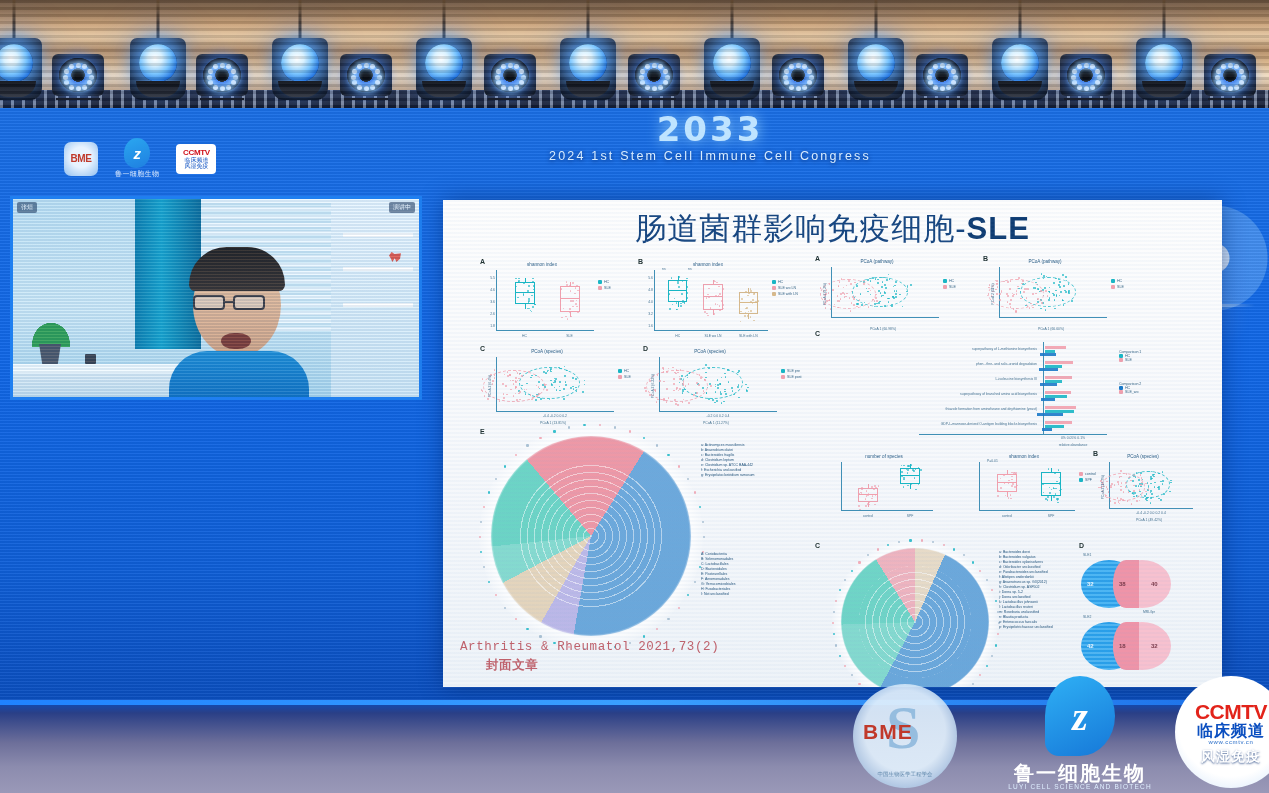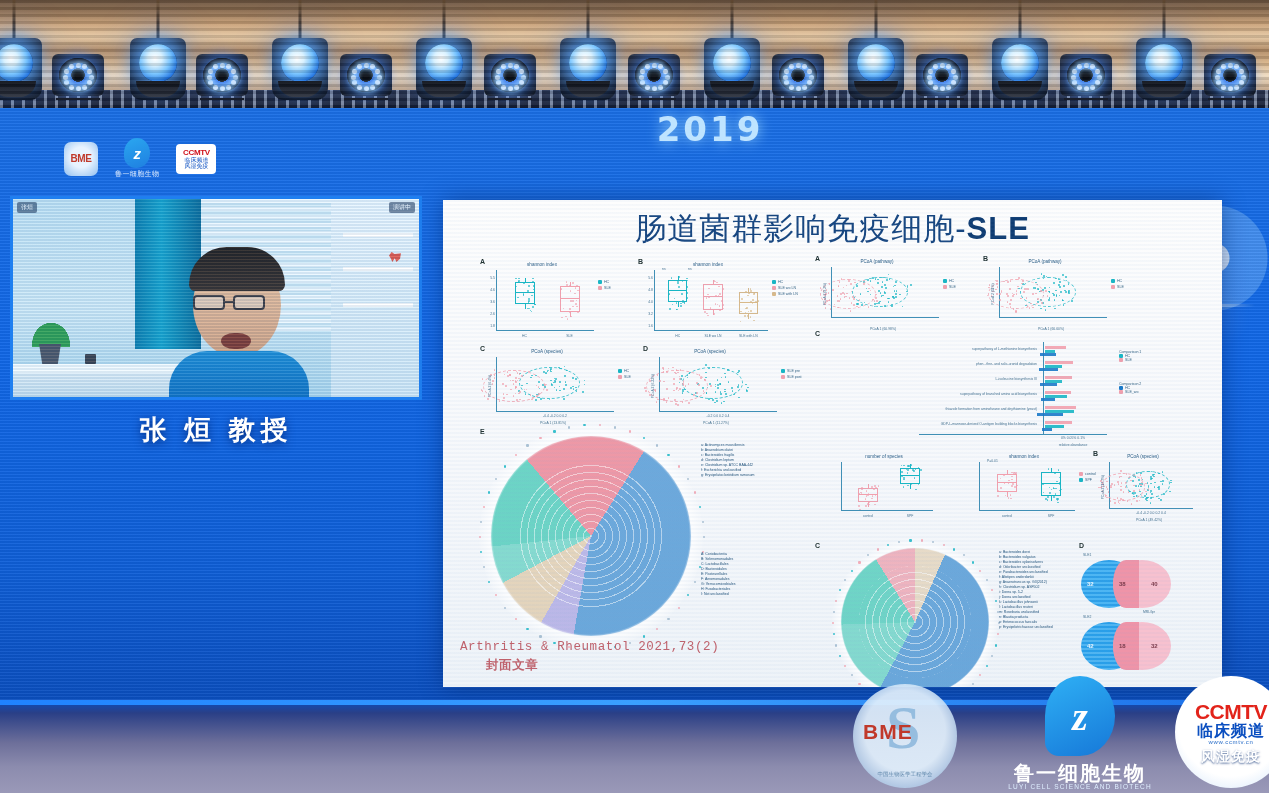--- a/index.html
+++ b/index.html
@@ -554,21 +554,22 @@
     <div class="ml">
       <div class="ml-ccmtv">
         <b>CCMTV</b>
         <s>临床频道</s>
         <u>风湿免疫</u>
       </div>
     </div>
   </div>
 
   <div class="headline">
-    <div class="year">2019</div>
+    <div class="year">2033</div>
+    <div class="title-en">2024 1st Stem Cell Immune Cell Congress</div>
   </div>
 
   <div class="video">
     <div class="vid-inner">
       <div class="v-window"></div>
       <div class="v-curtain"></div>
       <div class="v-shelfwall">
         <div class="v-shelf" style="top:34px"></div>
         <div class="v-shelf" style="top:68px"></div>
         <div class="v-shelf" style="top:104px"></div>
@@ -586,21 +587,20 @@
         <div class="v-glass v-glassR"></div>
         <div class="v-bridge"></div>
         <div class="v-mouth"></div>
         <div class="v-body"></div>
       </div>
       <div class="v-scan"></div>
       <div class="v-tag">张烜</div>
       <div class="v-tag v-tag-r">演讲中</div>
     </div>
   </div>
-  <div class="speaker-name">张  烜  教授</div>
 
   <div class="slide">
     <div class="slide-title"><span>肠道菌群影响免疫细胞-</span><b>SLE</b></div>
     <div id="figs">
         <div class="plab" style="left: 37px; top: 58px;">A</div>
         <div class="ptitle" style="left: 43px; top: 62px; width: 112px;">shannon index</div>
         <div class="axis-v" style="position: absolute; left: 53px; top: 70px; width: 0.7px; height: 60px; background: rgb(63, 143, 181);"></div>
         <div class="axis-h" style="position: absolute; left: 53px; top: 130px; height: 0.7px; width: 98px; background: rgb(63, 143, 181);"></div>
         <div class="box" style="left: 71.5px; top: 82px; width: 20px; height: 22px; border-color: rgb(23, 182, 196); background: rgba(255, 255, 255, 0.25);"></div>
         <div class="" style="position: absolute; left: 71.5px; top: 91.9px; width: 20px; height: 0.8px; background: rgb(23, 182, 196);"></div>

